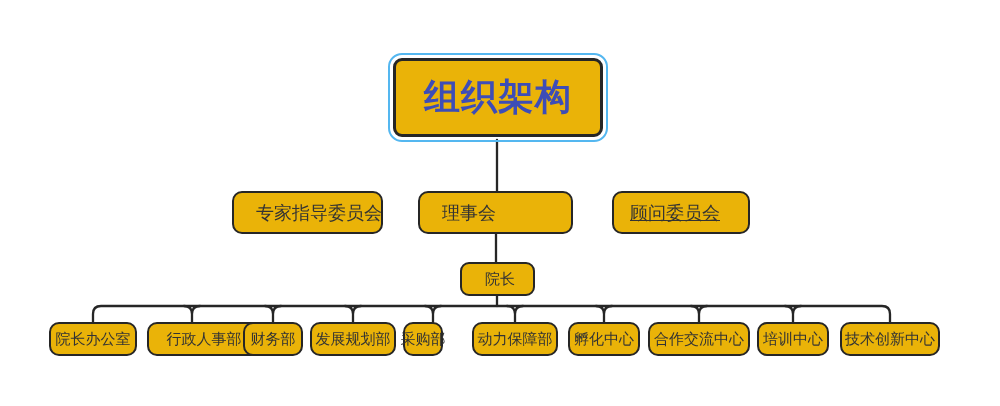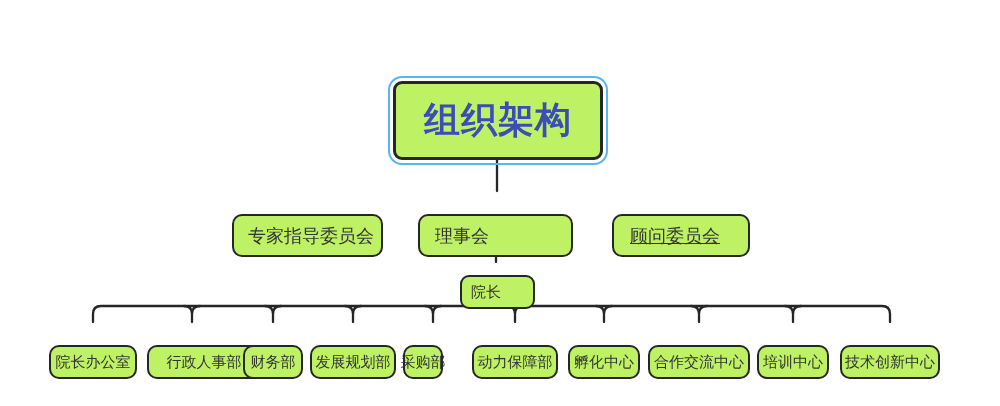--- a/index.html
+++ b/index.html
@@ -24,53 +24,52 @@
   }
   .connectors path {
     fill: none;
     stroke: #262626;
     stroke-width: 2.3;
     stroke-linecap: round;
   }
   .box {
     position: absolute;
     box-sizing: border-box;
-    background: #bef264;
+    background: #eab308;
     border: 2.5px solid #262626;
     border-radius: 10px;
     display: flex;
     align-items: center;
     color: #333333;
     white-space: nowrap;
-    margin-top: 23px;
   }
   .root {
     left: 393px; top: 58px; width: 210px; height: 79px;
     border-width: 3px;
     border-radius: 9px;
     outline: 2px solid #54b7f0;
     outline-offset: 3px;
     justify-content: center;
     font-size: 36px;
     font-weight: bold;
     letter-spacing: 1px;
     color: #3d4db7;
   }
   .committee {
     top: 191px; height: 43px;
     font-size: 18px;
   }
-  .c-expert  { left: 232px; width: 151px; padding-left: 14px; }
-  .c-council { left: 418px; width: 155px; padding-left: 15px; }
+  .c-expert  { left: 232px; width: 151px; padding-left: 22px; }
+  .c-council { left: 418px; width: 155px; padding-left: 22px; }
   .c-advisor { left: 612px; width: 138px; padding-left: 16px; text-decoration: underline; }
   .dean {
-    left: 460px; top: 252px; width: 75px; height: 34px;
+    left: 460px; top: 262px; width: 75px; height: 34px;
     border-radius: 9px;
     font-size: 15px;
-    padding-left: 9px;
+    padding-left: 23px;
   }
   .dept {
     top: 322px; height: 34px;
     font-size: 15px;
     justify-content: center;
   }
   .d0 { left: 49px;  width: 88px;  }
   .d1 { left: 147px; width: 114px;  }
   .d2 { left: 243px; width: 60px;  }
   .d3 { left: 310px; width: 86px;  }

